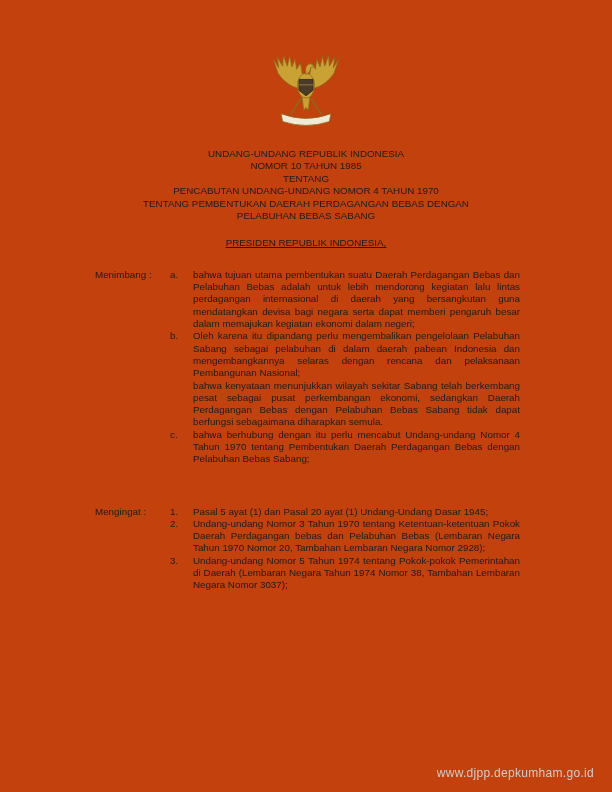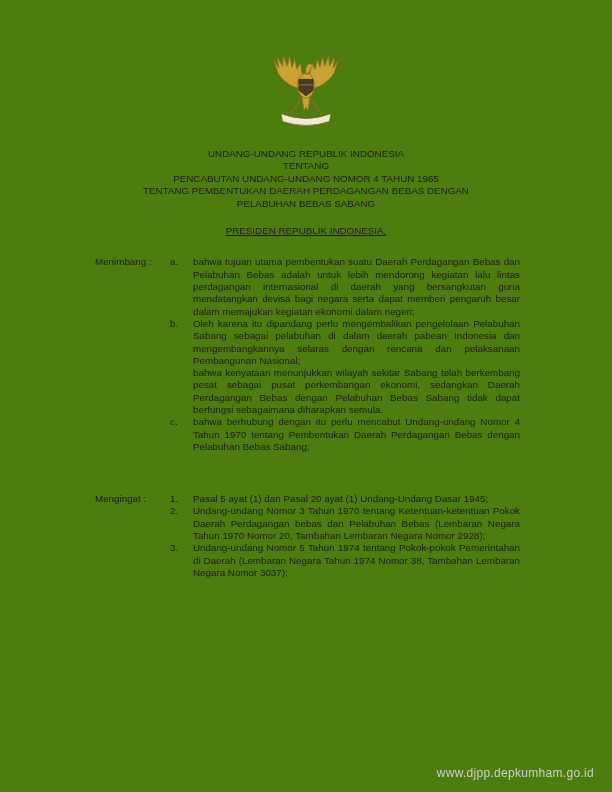--- a/index.html
+++ b/index.html
@@ -2,21 +2,21 @@
 <html><head>
 <meta charset="utf-8">
 <style>
   * { box-sizing: border-box; }
   html, body { margin: 0; padding: 0; background: #e9e9e9; }
   .page {
     position: relative;
     width: 612px;
     height: 792px;
     margin: 0 auto;
-    background: #4d7c0f;
+    background: #c2410c;
     font-family: "Liberation Sans", sans-serif;
     color: #1c1c1c;
     overflow: hidden;
   }
   .emblem-wrap {
     padding-top: 42px;
     text-align: center;
   }
   .title-block {
     margin-top: 10px;
@@ -88,22 +88,23 @@
 
       <path d="M41,48 L59,48 L59,62 L50,69 L41,62 Z" fill="#4a3a2a" stroke="#2e2418"></path>
       <line x1="41" y1="55" x2="59" y2="55" stroke="#a58a4a" stroke-width="1"></line>
 
       <path d="M18,92 Q50,104 82,92 L80,102 Q50,112 20,102 Z" fill="#efe9d8" stroke="#8a6a1c"></path>
     </svg>
   </div>
 
   <div class="title-block">
     <div class="title-line">UNDANG-UNDANG REPUBLIK INDONESIA</div>
+    <div class="title-line">NOMOR 10 TAHUN 1985</div>
     <div class="title-line">TENTANG</div>
-    <div class="title-line">PENCABUTAN UNDANG-UNDANG NOMOR 4 TAHUN 1965</div>
+    <div class="title-line">PENCABUTAN UNDANG-UNDANG NOMOR 4 TAHUN 1970</div>
     <div class="title-line">TENTANG PEMBENTUKAN DAERAH PERDAGANGAN BEBAS DENGAN</div>
     <div class="title-line">PELABUHAN BEBAS SABANG</div>
   </div>
 
   <div class="salutation">PRESIDEN REPUBLIK INDONESIA,</div>
 
   <div class="content">
 
     <div class="section">
       <div class="section-label">Menimbang :</div>

